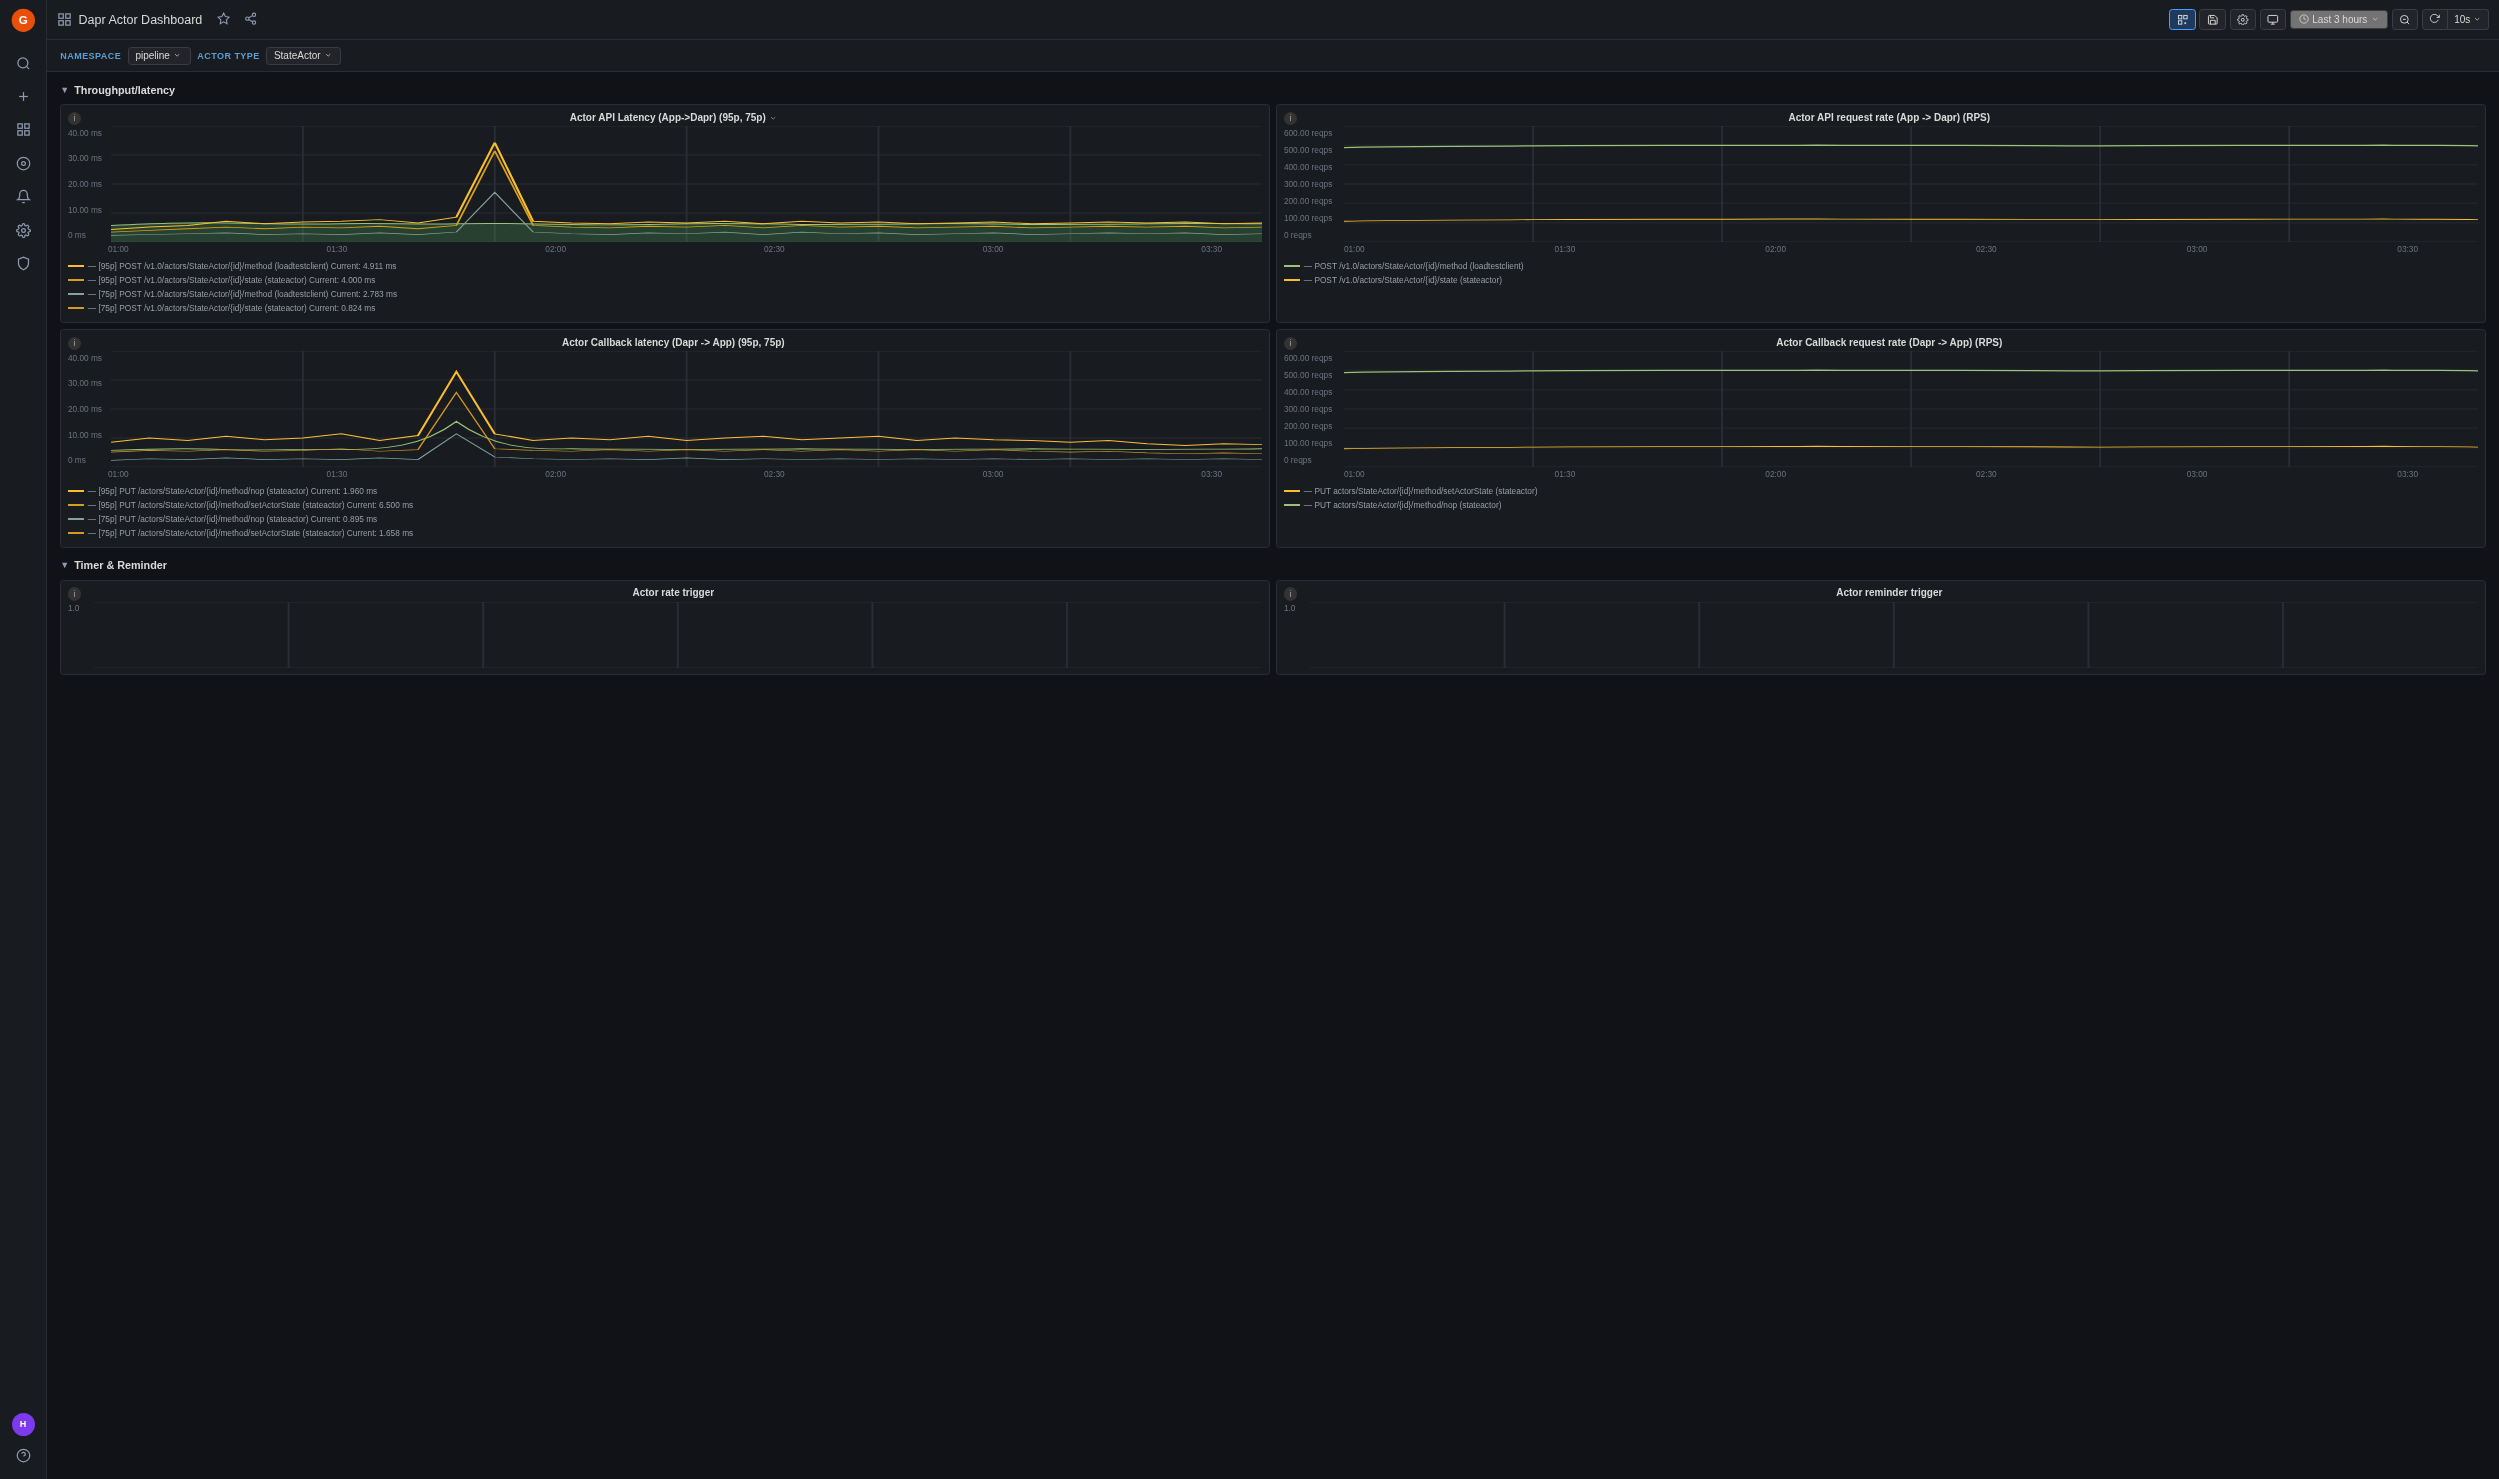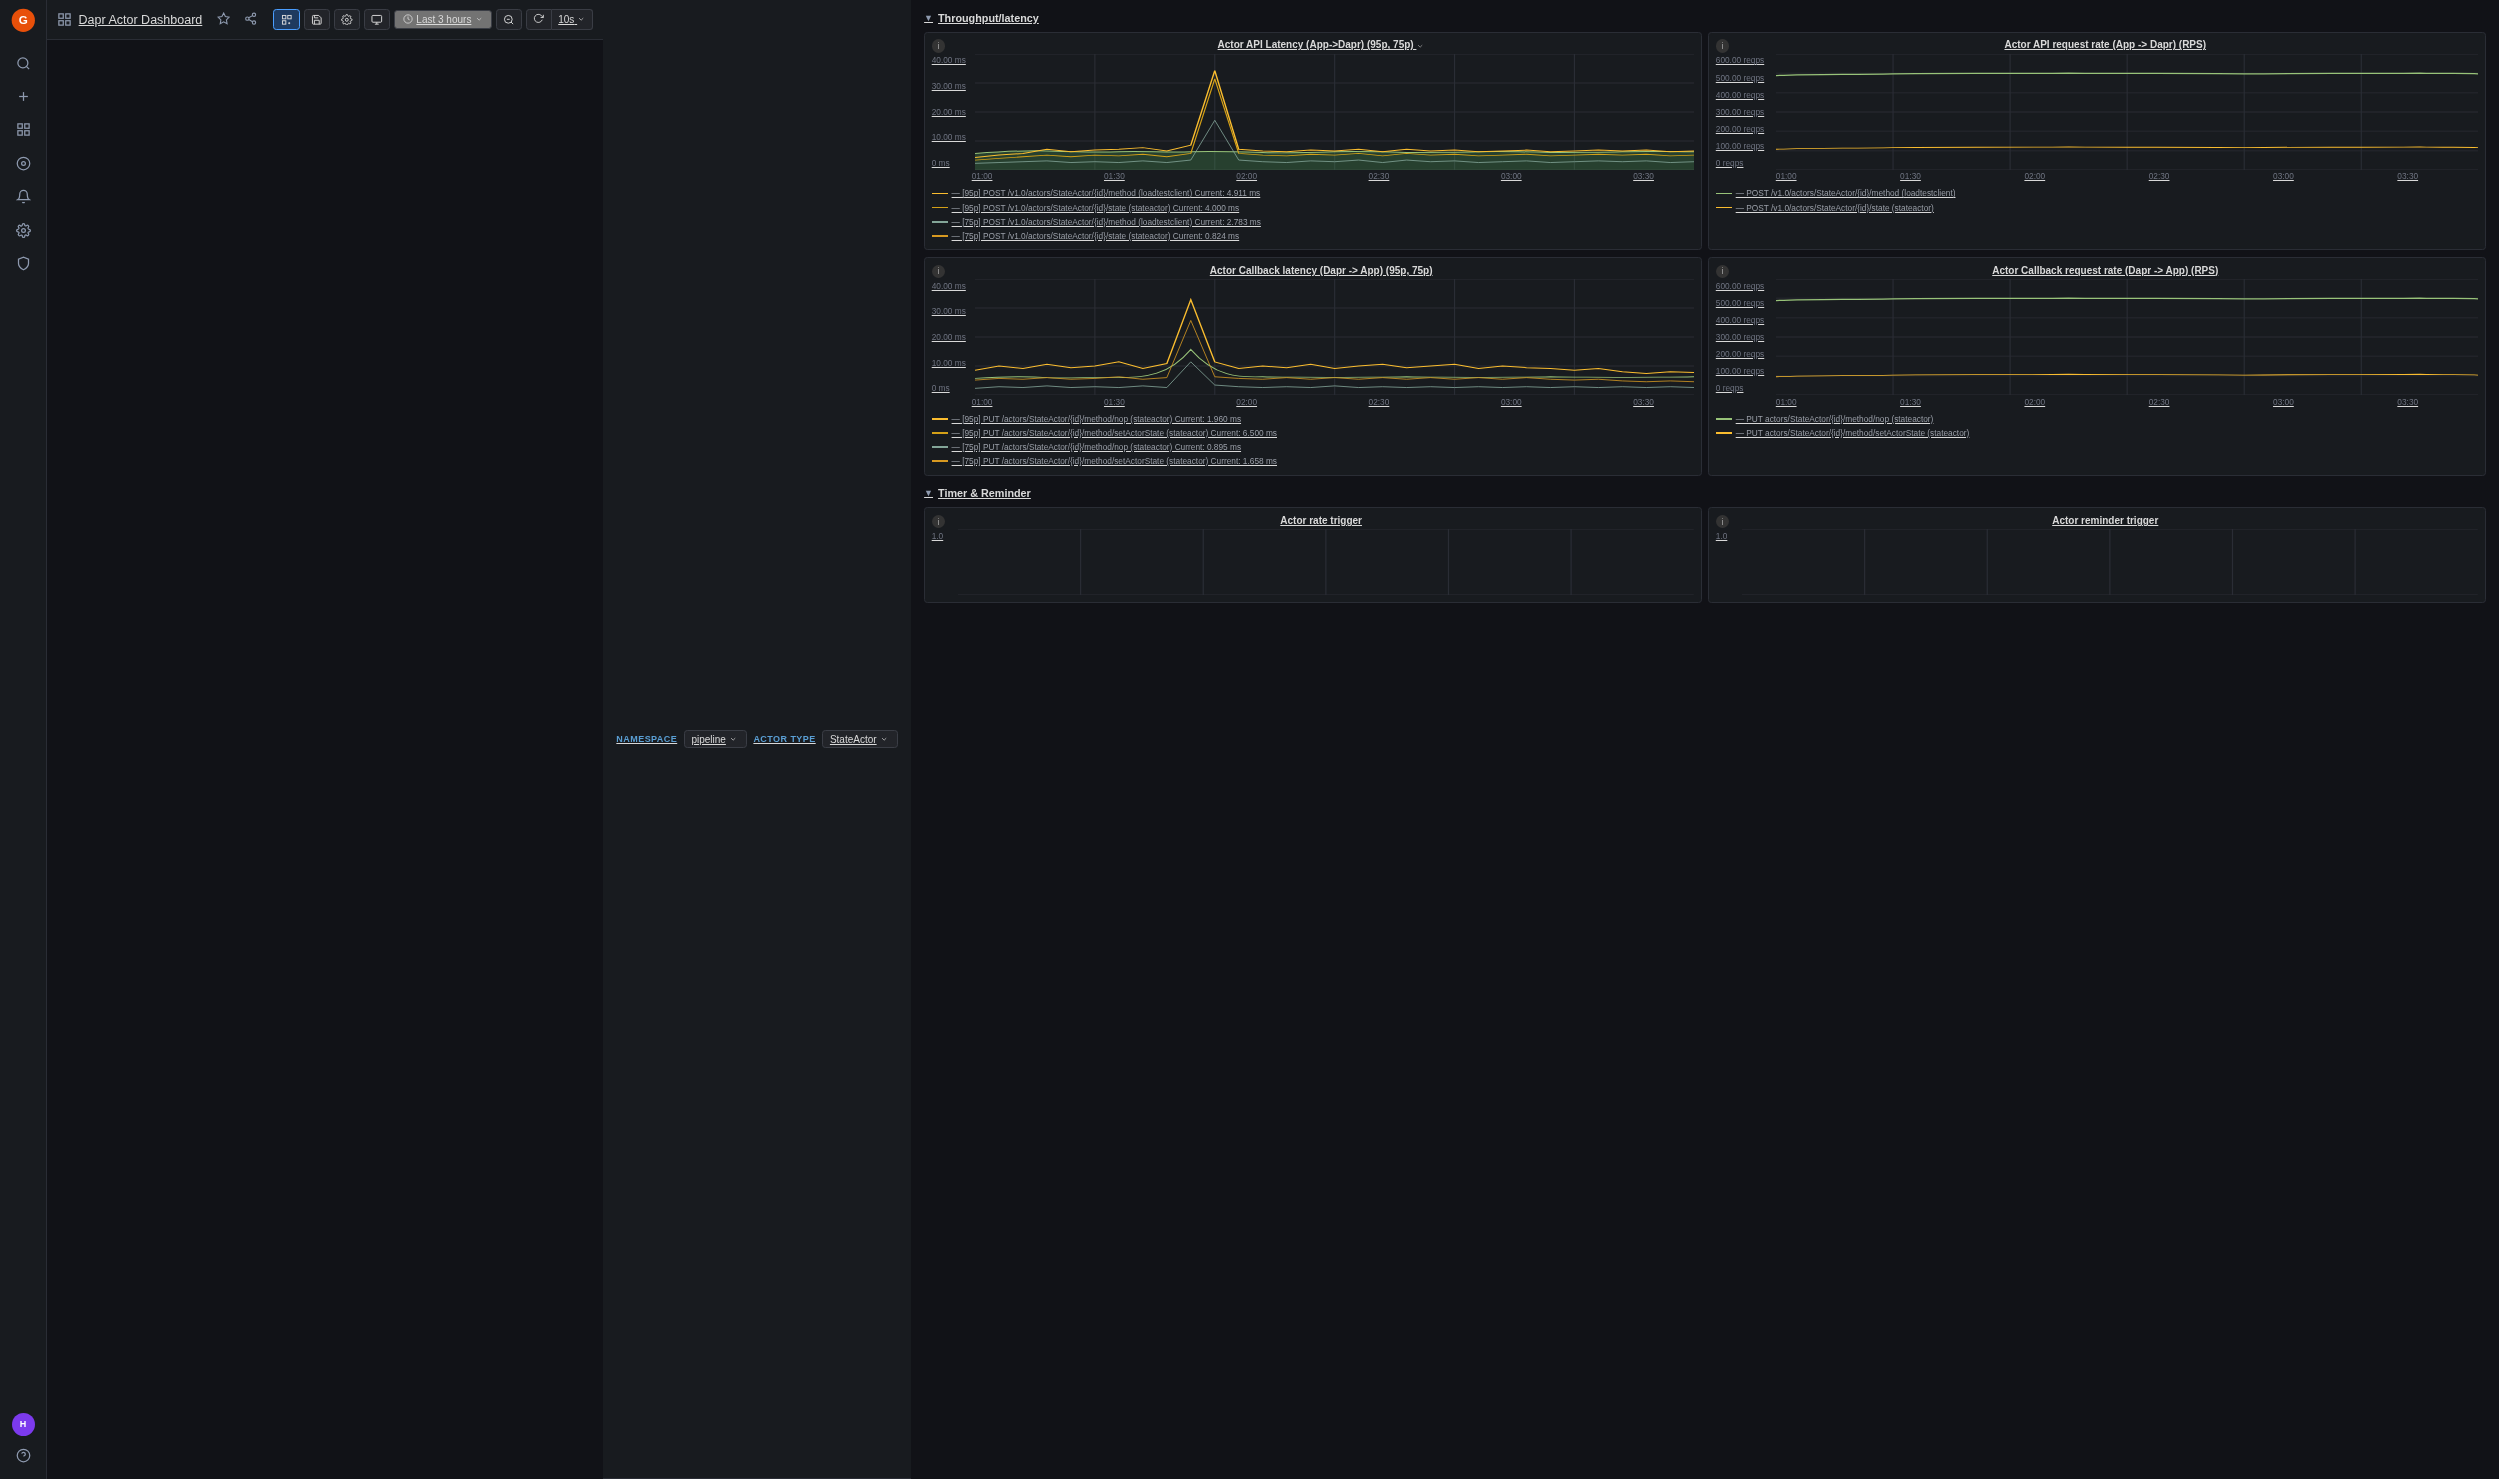--- a/index.html
+++ b/index.html
@@ -38,23 +38,22 @@
       margin: 1.7px 0;
       color: #8e9aaf;
       cursor: pointer;
       font-size: 13.3px;
     }
     .sidebar-spacer { flex: 1; }
     
     .main-area {
       flex: 1;
       display: flex;
-      flex-direction: row;
+      flex-direction: column;
       overflow: hidden;
-      text-decoration: underline;
     }
     .topbar {
       background: #181b1f;
       height: 40px;
       display: flex;
       align-items: center;
       padding: 0 10px;
       border-bottom: 0.8px solid #2a2d35;
       gap: 6.6px;
       flex-shrink: 0;
@@ -650,26 +649,26 @@
             <span>01:00</span>
             <span>01:30</span>
             <span>02:00</span>
             <span>02:30</span>
             <span>03:00</span>
             <span>03:30</span>
           </div>
         </div>
         <div class="chart-legend">
           <div class="legend-item">
+            <div class="legend-line" style="background:#fabd2f;"></div>
+            <span>— PUT actors/StateActor/{id}/method/setActorState (stateactor)</span>
+          </div>
+          <div class="legend-item">
             <div class="legend-line" style="background:#98c379;"></div>
             <span>— PUT actors/StateActor/{id}/method/nop (stateactor)</span>
-          </div>
-          <div class="legend-item">
-            <div class="legend-line" style="background:#fabd2f;"></div>
-            <span>— PUT actors/StateActor/{id}/method/setActorState (stateactor)</span>
           </div>
         </div>
       </div>
     </div>
 
     <div class="section-header">
       <span class="chevron">▼</span>
       <span>Timer &amp; Reminder</span>
     </div>
     <div class="panel-grid">

